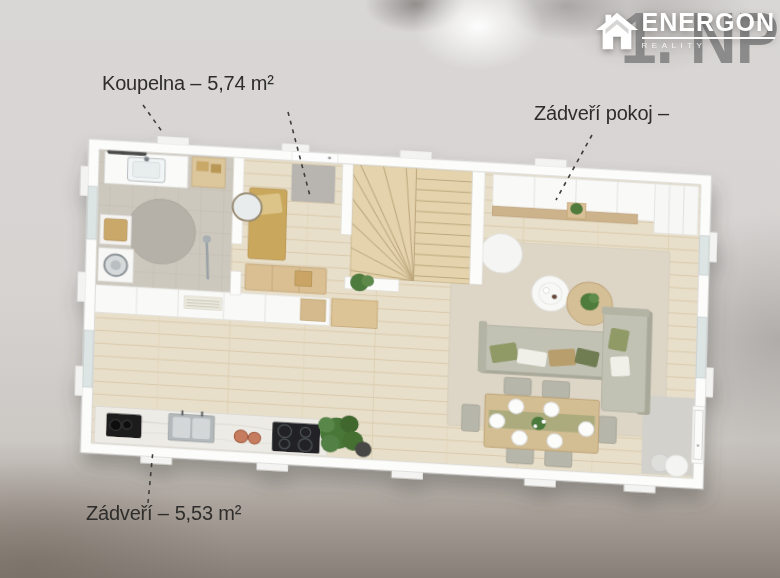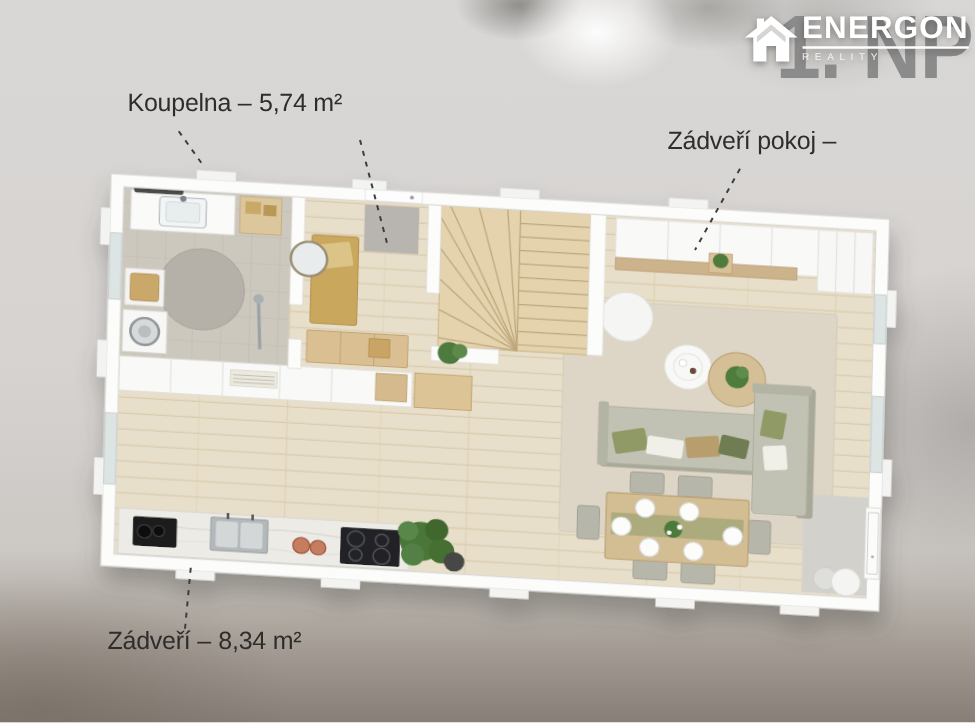--- a/index.html
+++ b/index.html
@@ -288,16 +288,16 @@
 
   <div class="room-label" style="left:58px; top:72px;margin-left:44px;">
     <span class="rn">Koupelna –</span>
     <span class="ra">5,74 m²</span>
   </div>
   <div class="room-label" style="left:534px; top:102px;">
     <span class="rn">Zádveří pokoj –</span>
   </div>
   <div class="room-label" style="left:86px; top:502px;">
     <span class="rn">Zádveří –</span>
-    <span class="ra">8,34 m²</span>
+    <span class="ra">5,53 m²</span>
   </div>
 
 </div>
 
 </body></html>

